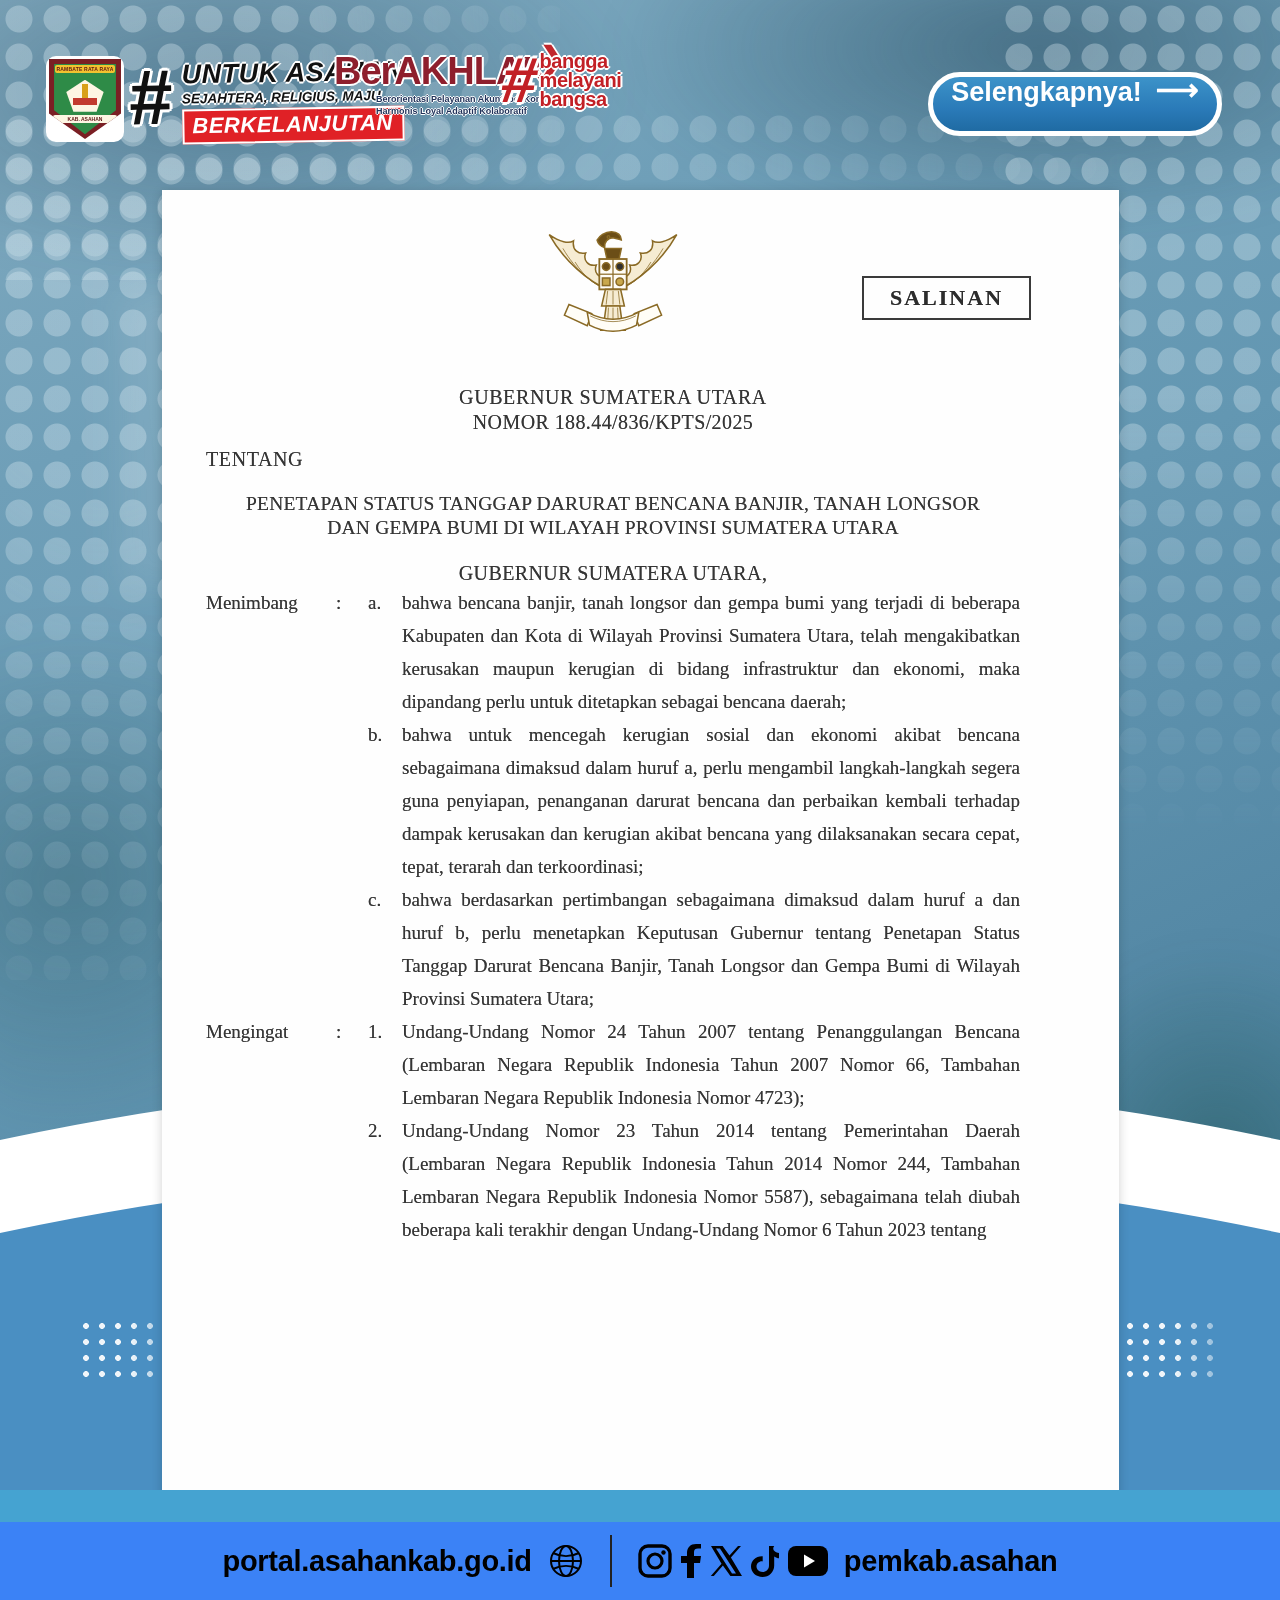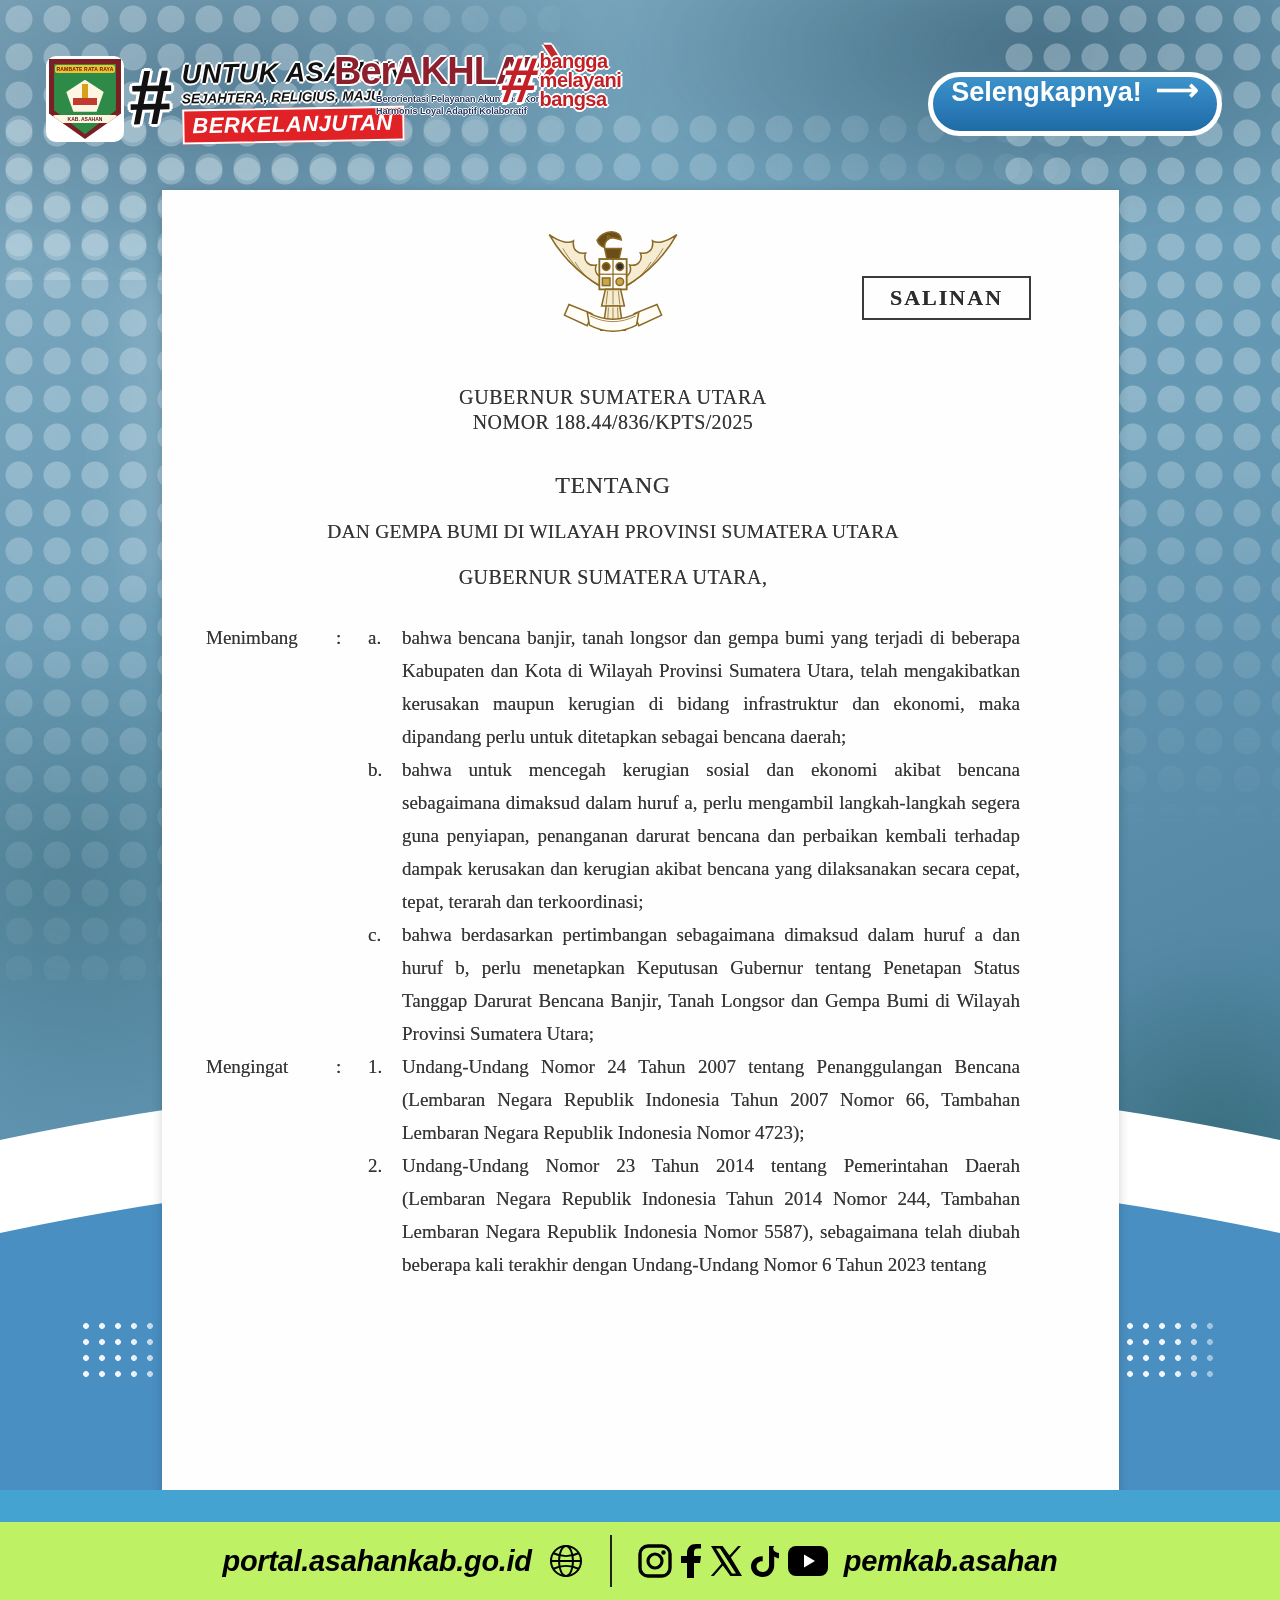--- a/index.html
+++ b/index.html
@@ -79,31 +79,31 @@
   
   .paper{position:absolute;left:162px;top:190px;width:957px;height:1500px;background:#fefefe;
     box-shadow:0 2px 10px rgba(0,0,0,.18);box-sizing:border-box;padding:25px 99px 0 44px;overflow:hidden;
     font-family:"Liberation Serif",serif;color:#353535;text-shadow:0 0 .6px rgba(45,45,45,.65);}
   .garuda{display:block;margin:0 auto;width:168px;height:148px;}
   .stamp{position:absolute;left:700px;top:86px;border:2.5px solid #3a3a3a;padding:7px 26px;
     font-size:22px;font-weight:bold;letter-spacing:2px;color:#2c2c2c;}
   .doc-h1{text-align:center;font-size:20px;letter-spacing:.6px;margin-top:23px;}
   .doc-h2{text-align:center;font-size:20px;letter-spacing:.4px;margin-top:19px;line-height:27px;}
   .doc-number{text-align:center;font-size:20px;letter-spacing:.4px;line-height:27px;}
-  .doc-tentang{text-align:center;font-size:24px;letter-spacing:.6px;margin-top:36px;}
+  .doc-tentang{text-align:left;font-size:20px;letter-spacing:.6px;margin-top:12px;}
   .doc-subject{text-align:center;font-size:19.5px;letter-spacing:.2px;margin-top:21px;line-height:24px;}
-  .doc-salutation{text-align:center;font-size:20px;letter-spacing:.4px;margin-top:22px;margin-bottom:32px;}
+  .doc-salutation{text-align:center;font-size:20px;letter-spacing:.4px;margin-top:22px;margin-bottom:1px;}
   .clause{display:grid;grid-template-columns:122px 24px 1fr;font-size:19px;line-height:33px;gap:8px;}
   .clause-label{white-space:nowrap;}
   .clause-item{display:grid;grid-template-columns:34px 1fr;}
   .item-text{text-align:justify;}
   
   .footer-bar{position:absolute;left:0;top:1490px;width:1280px;height:32px;background:#45a3d1;}
-  .footer{position:absolute;left:0;top:1522px;width:1280px;height:78px;background:#bef264;
-    display:flex;align-items:center;justify-content:center;gap:16px;color:#000;font-style:italic;}
+  .footer{position:absolute;left:0;top:1522px;width:1280px;height:78px;background:#3b82f6;
+    display:flex;align-items:center;justify-content:center;gap:16px;color:#000;}
   .footer-site,.footer-account{font-size:29px;font-weight:bold;letter-spacing:-.3px;}
   .footer-divider{width:2px;height:52px;background:#222;margin:0 10px;}
   .ficon{display:block;}
   .socials{display:flex;align-items:center;gap:9px;}
 </style>
 </head>
 <body>
 
 <div class="blob blob1"></div>
 <div class="blob blob2"></div>
@@ -206,20 +206,21 @@
       <path d="M80,133 C100,143 120,143 140,133" fill="none" stroke-width="1"></path>
     </g>
   </svg>
 
   <div class="stamp">SALINAN</div>
 
   <div class="doc-h1">GUBERNUR SUMATERA UTARA</div>
   <div class="doc-number">NOMOR 188.44/836/KPTS/2025</div>
   <div class="doc-tentang">TENTANG</div>
   <div class="doc-subject">
+    <div>PENETAPAN STATUS TANGGAP DARURAT BENCANA BANJIR, TANAH LONGSOR</div>
     <div>DAN GEMPA BUMI DI WILAYAH PROVINSI SUMATERA UTARA</div>
   </div>
   <div class="doc-salutation">GUBERNUR SUMATERA UTARA,</div>
 
   <div class="clause">
     <div class="clause-label">Menimbang</div>
     <div class="clause-colon">:</div>
     <div class="clause-items">
       <div class="clause-item">
         <span>a.</span>

